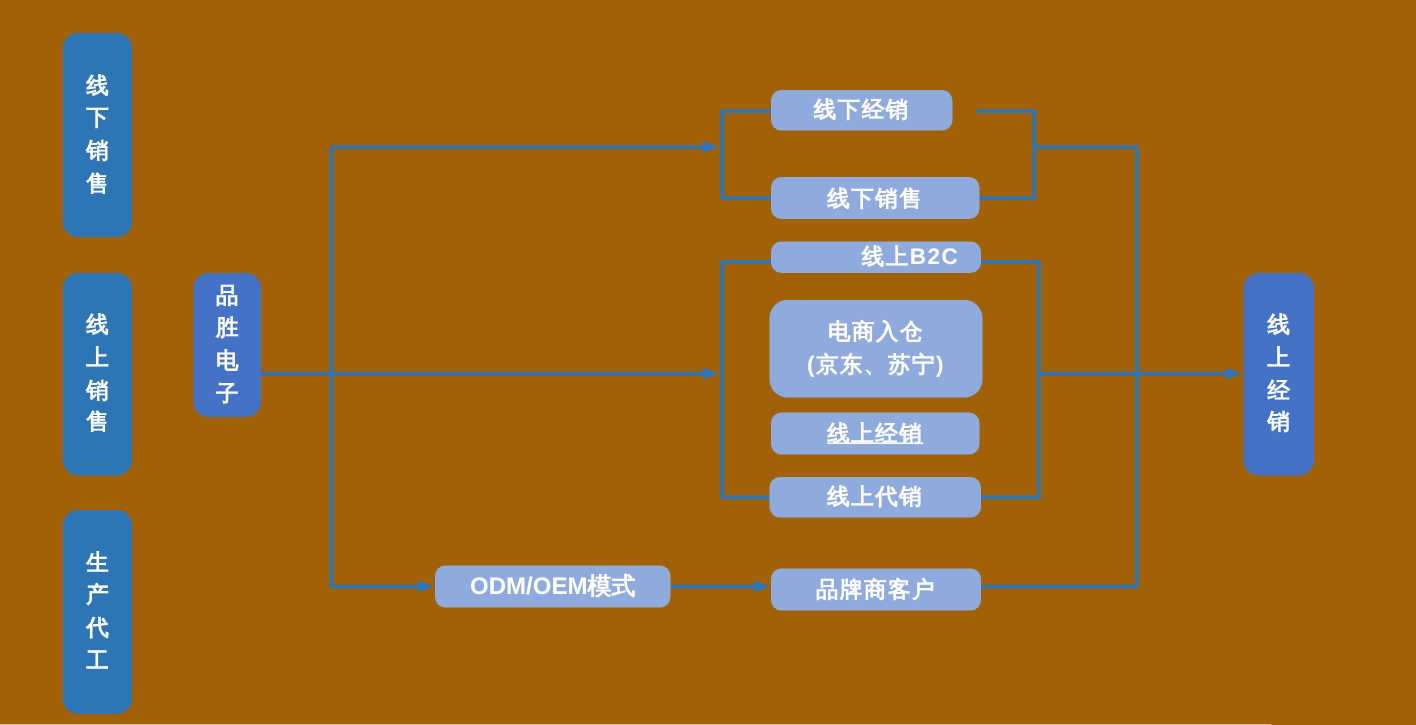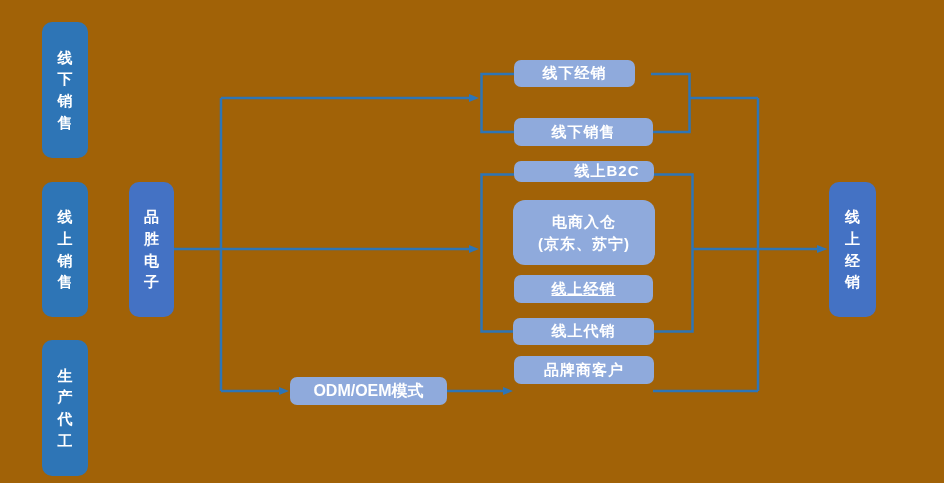--- a/index.html
+++ b/index.html
@@ -88,21 +88,21 @@
   <div class="node cat" style="left:42px;top:22px;height:136px;">
     <span class="vtext">线下销售</span>
   </div>
   <div class="node cat" style="left:42px;top:340px;height:136px;">
     <span class="vtext">生产代工</span>
   </div>
   <div class="node cat" style="left:42px;top:182px;height:135px;">
     <span class="vtext">线上销售</span>
   </div>
 
-  <div class="node primary" style="left:129px;top:182px;width:45px;height:135px;">
+  <div class="node primary" style="left:129px;top:182px;width:45px;height:96px;">
     <span class="vtext">品胜电子</span>
   </div>
 
   <div class="node chan" style="left:514px;top:60px;width:121px;height:27px;">
     <span>线下经销</span>
   </div>
   <div class="node chan" style="left:514px;top:118px;width:139px;height:28px;">
     <span>线下销售</span>
   </div>
 
@@ -116,21 +116,21 @@
   <div class="node chan" style="left:514px;top:275px;width:139px;height:28px;text-decoration:underline;">
     <span>线上经销</span>
   </div>
   <div class="node chan" style="left:290px;top:377px;width:157px;height:28px;font-size:16px;letter-spacing:0;">
     <span>ODM/OEM模式</span>
   </div>
 
   <div class="node chan" style="left:513px;top:318px;width:141px;height:27px;">
     <span>线上代销</span>
   </div>
-  <div class="node chan" style="left:514px;top:356px;width:140px;height:28px;">
+  <div class="node chan" style="left:514px;top:379px;width:140px;height:28px;">
     <span>品牌商客户</span>
   </div>
 
   <div class="node primary" style="left:829px;top:182px;width:47px;height:135px;">
     <span class="vtext">线上经销</span>
   </div>
 
 </div>
 
 </body></html>

